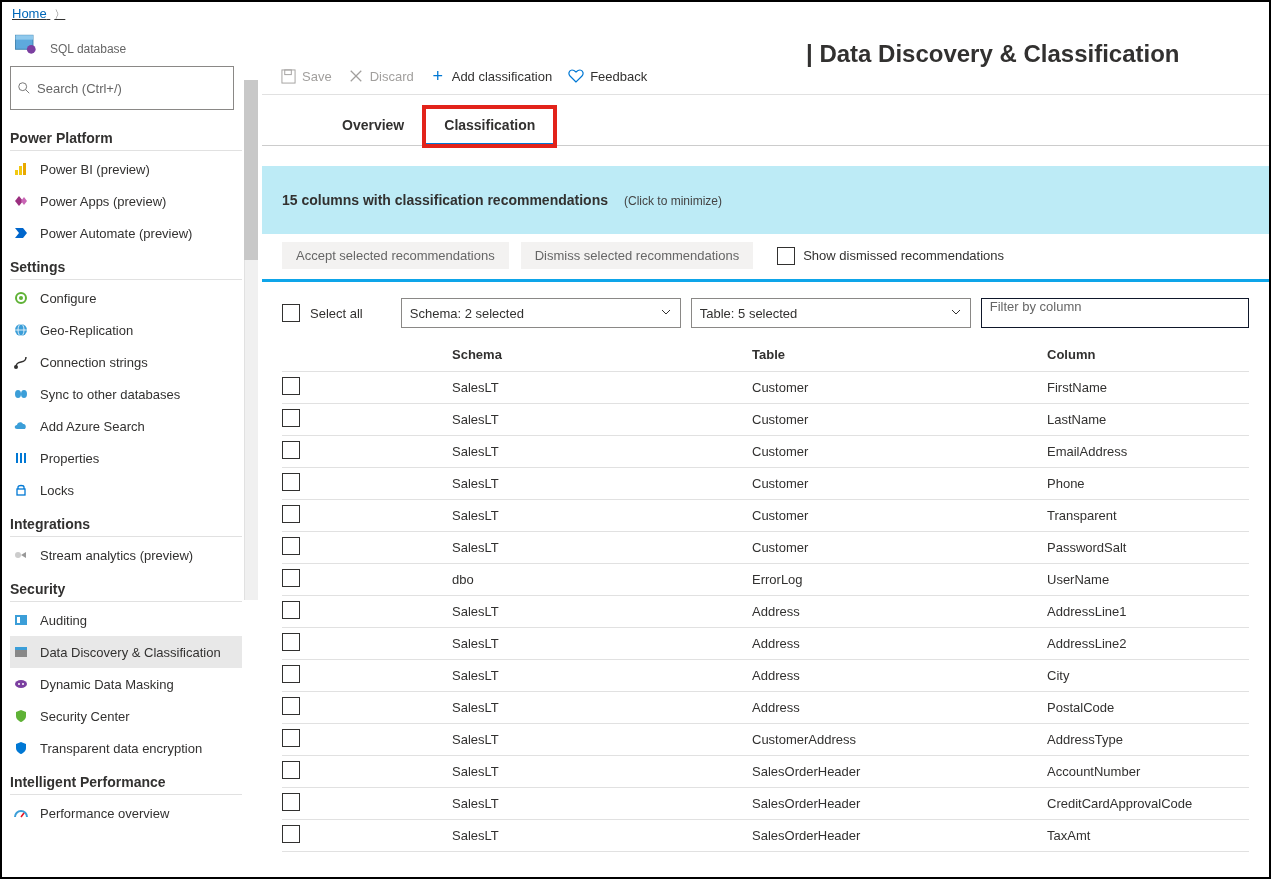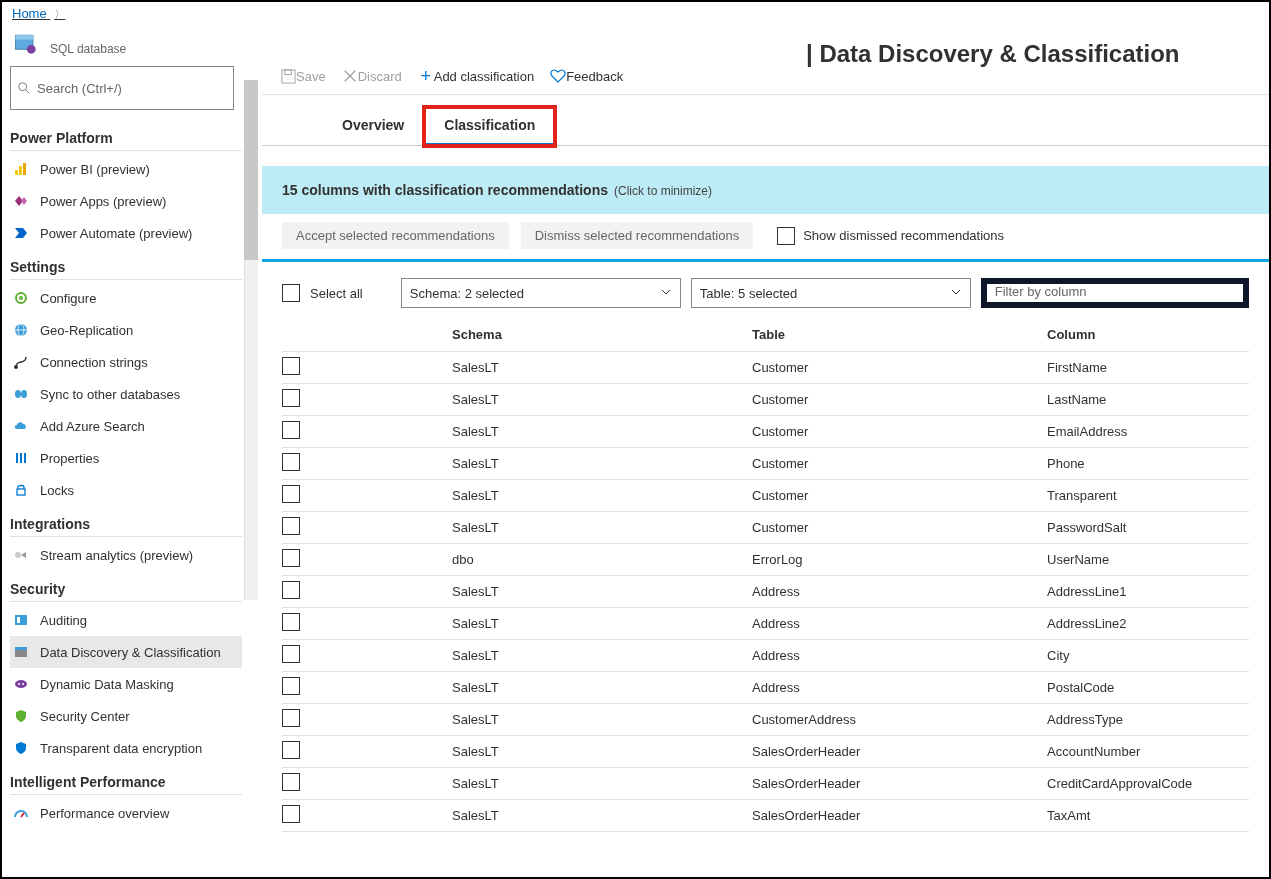--- a/index.html
+++ b/index.html
@@ -28,43 +28,43 @@
   .collapse-chev { font-size:14px; color:#444; padding:4px;}
   .section-hdr { font-size:14px; font-weight:600; padding: 10px 0 4px 0; border-bottom:1px solid #e1e1e1; margin-bottom:2px; margin-right:14px;}
   .nav-item { display:flex; align-items:center; height:32px; padding-left:2px; cursor:pointer; margin-right:14px;}
   .nav-item.selected { background:#e8e8e8;}
   .nav-item .icon { width:18px; height:18px; margin-right:10px; flex:none; display:flex; align-items:center; justify-content:center;}
   .nav-item .label { font-size:13px;}
 
   
   .main { flex:1; padding-left:4px; position:relative;}
   .toolbar { display:flex; align-items:center; gap:16px; padding:8px 0 10px 18px; border-bottom:1px solid #e1e1e1;}
-  .tb-btn { display:flex; align-items:center; font-size:13px; color:#323130; cursor:pointer;}
+  .tb-btn { display:flex; align-items:center; gap:6px; font-size:13px; color:#323130; cursor:pointer;}
   .tb-btn.disabled { color:#a19f9d;}
   .tb-btn .ticon { width:16px; height:16px; display:flex; align-items:center; justify-content:center;}
 
   .tabs { display:flex; padding-left:60px; border-bottom:1px solid #ccc; margin-top:12px;}
   .tab { padding:10px 20px 10px 20px; font-size:14px; font-weight:600; cursor:pointer; position:relative;}
   .tab.active { border-bottom:3px solid #0078d4; margin-bottom:-1px;}
   .tab.highlighted { outline:4px solid #e2231a; outline-offset:-2px;}
 
-  .banner { background:#bdebf6; padding:16px 20px; margin-top:20px; display:flex; align-items:baseline; gap:6px;}
+  .banner { background:#bdebf6; padding:26px 20px; margin-top:20px; display:flex; align-items:baseline; gap:16px;}
   .banner-main { font-weight:600; font-size:14px;}
   .banner-sub { font-size:12px; color:#444;}
 
   .actions-row { display:flex; align-items:center; gap:12px; padding:8px 20px 10px 20px; border-bottom:3px solid #0ea5e9;}
   .grey-btn { background:#f3f2f1; color:#666; padding:6px 14px; font-size:13px; cursor:pointer;}
   .chkbox { width:18px; height:18px; border:1px solid #323130; background:#fff; display:inline-block;}
   .show-dismissed { display:flex; align-items:center; gap:8px; margin-left:12px; font-size:13px;}
 
   .filters-row { display:flex; align-items:center; gap:10px; padding:16px 20px 10px 20px;}
   .select-all { display:flex; align-items:center; gap:10px; font-size:13px; margin-right:28px;}
   .dropdown { border:1px solid #8a8886; height:30px; display:flex; align-items:center; justify-content:space-between; padding:0 8px; font-size:13px; min-width:280px; background:#fff;}
   .dropdown.small{min-width:280px;}
-  .filter-input { border:6px solid #0f172a; height:30px; padding:0 8px; font-size:13px; color:#666; flex:1; min-width:200px; background:#fff;}
+  .filter-input { border:1px solid #0f172a; height:30px; padding:0 8px; font-size:13px; color:#666; flex:1; min-width:200px; background:#fff;}
 
   .table { width:100%; padding:0 20px 0 20px;}
   .thead, .trow { display:flex; align-items:center; border-bottom:1px solid #e1e1e1;}
   .thead { height:34px; font-weight:600; font-size:13px;}
   .trow { height:32px; font-size:13px;}
   .cell-chk { width:170px; padding-left:0px;}
   .cell-schema { width:300px;}
   .cell-table { width:295px;}
   .cell-column { flex:1;}
 </style>

